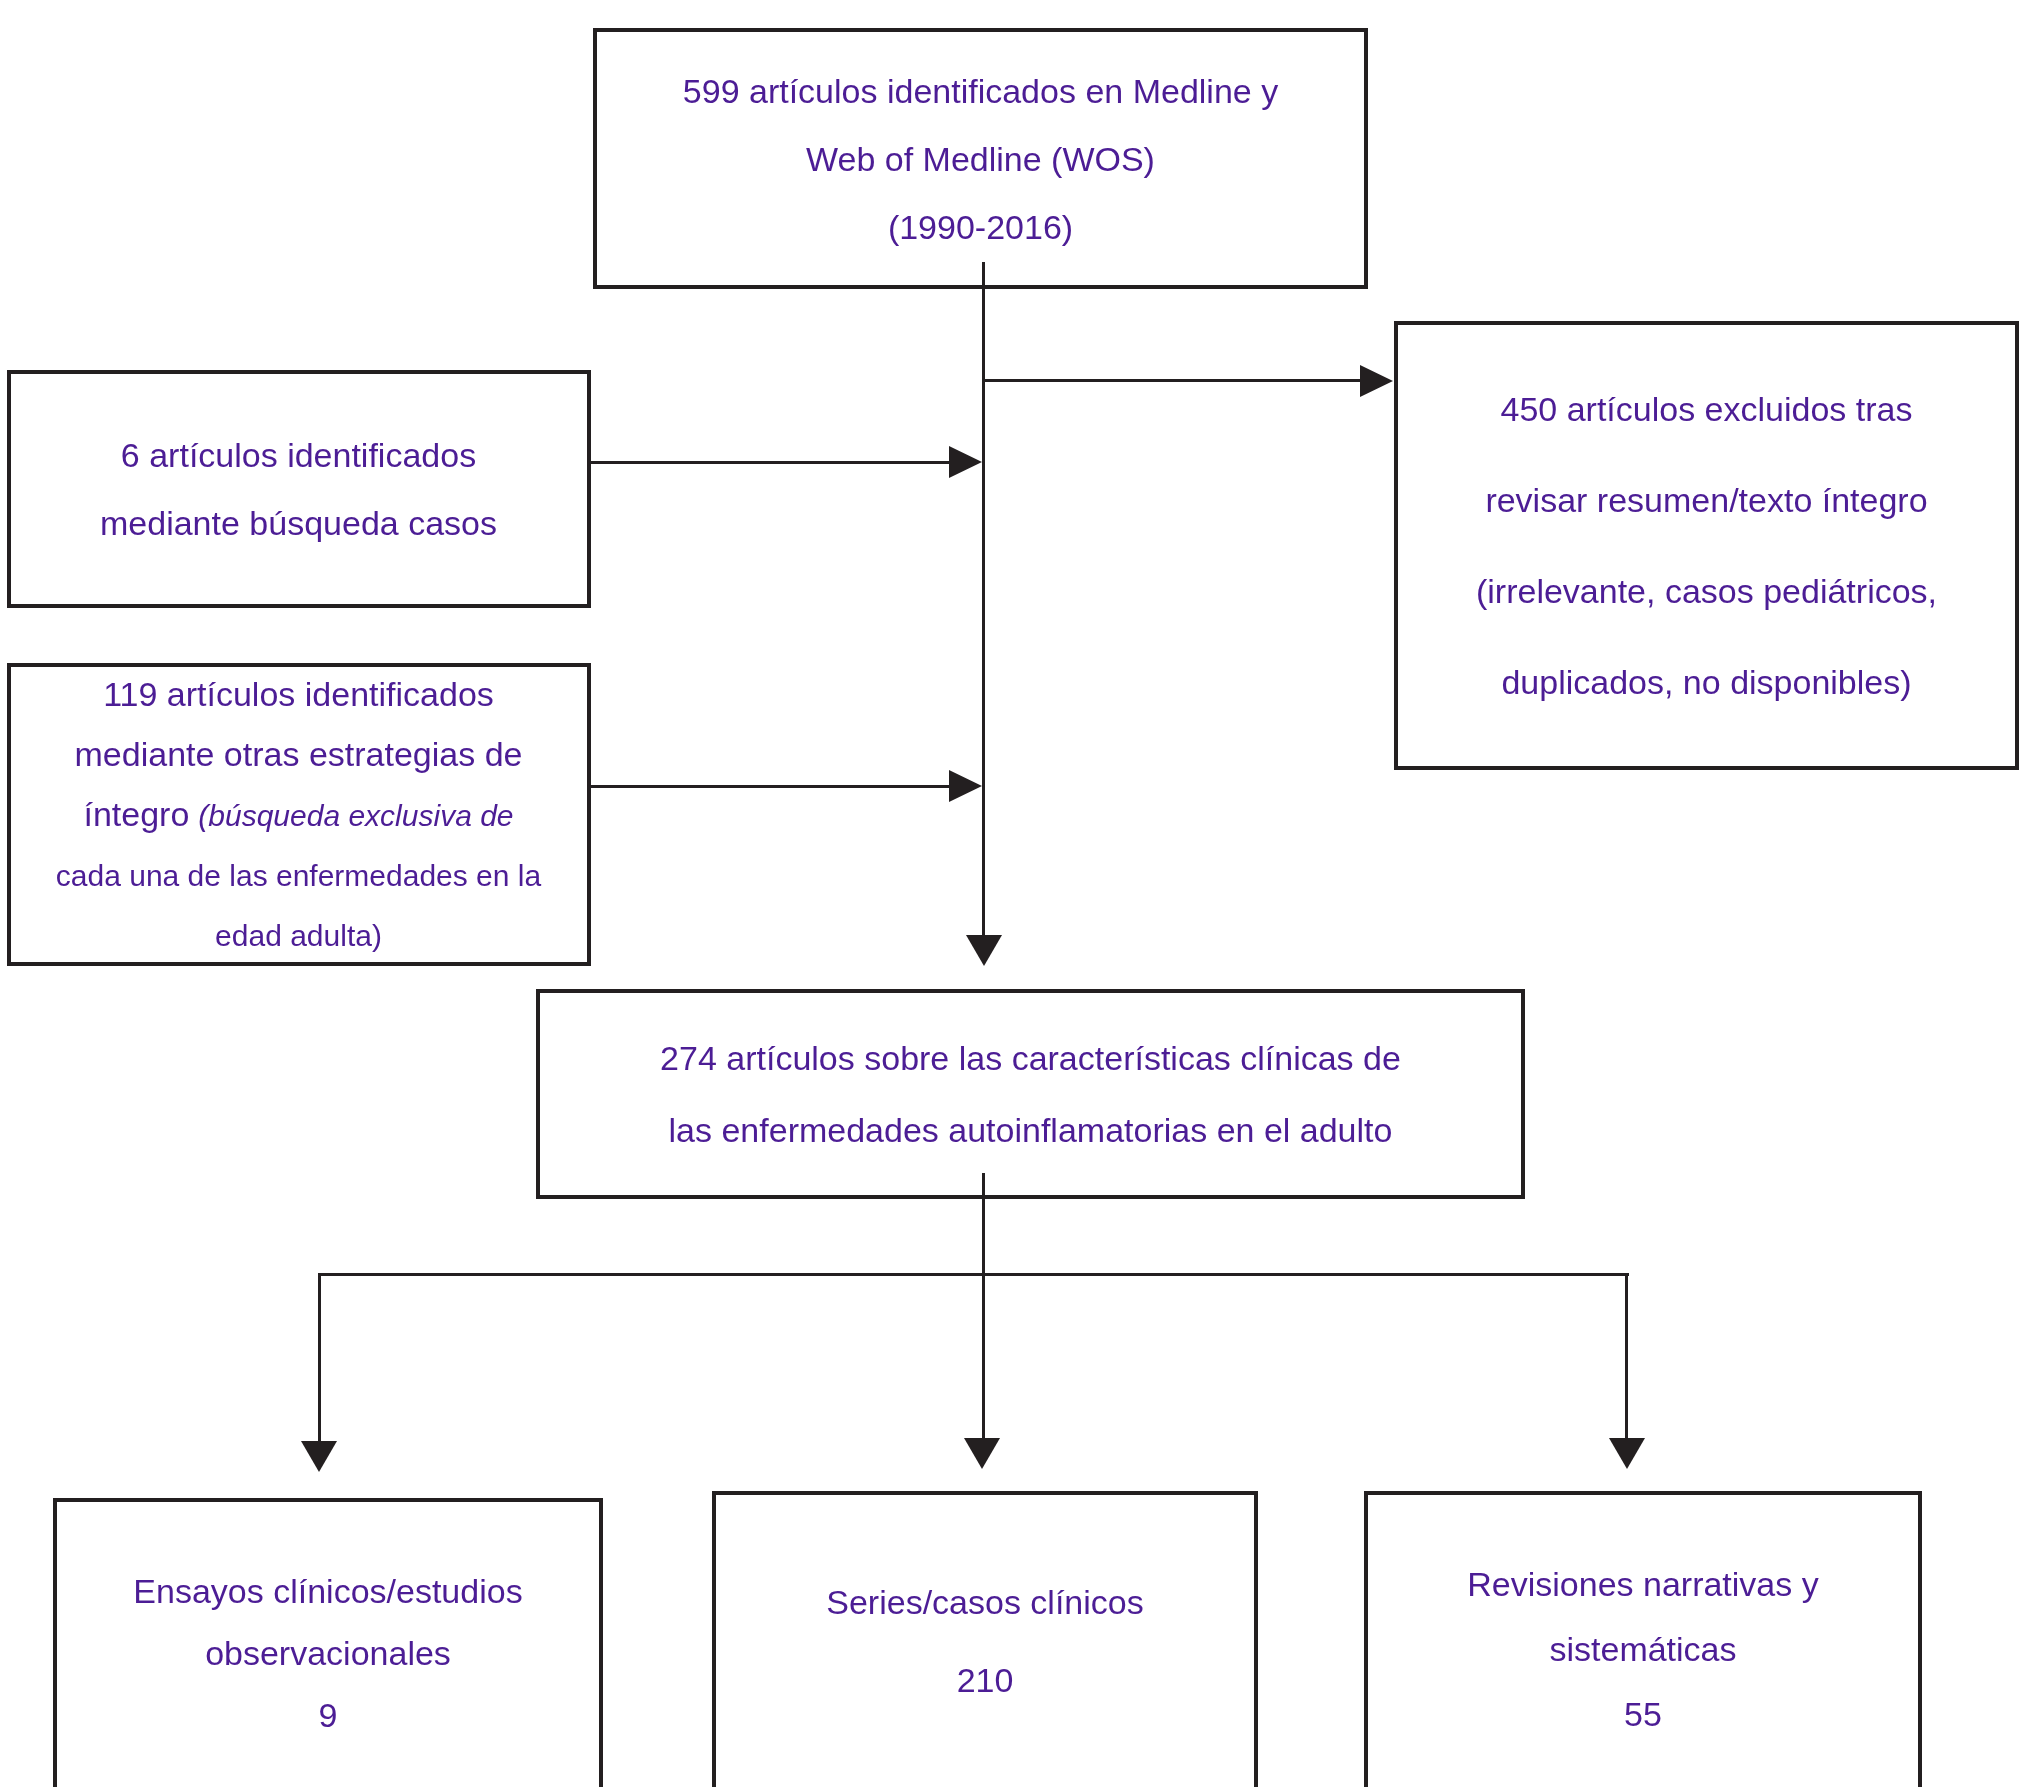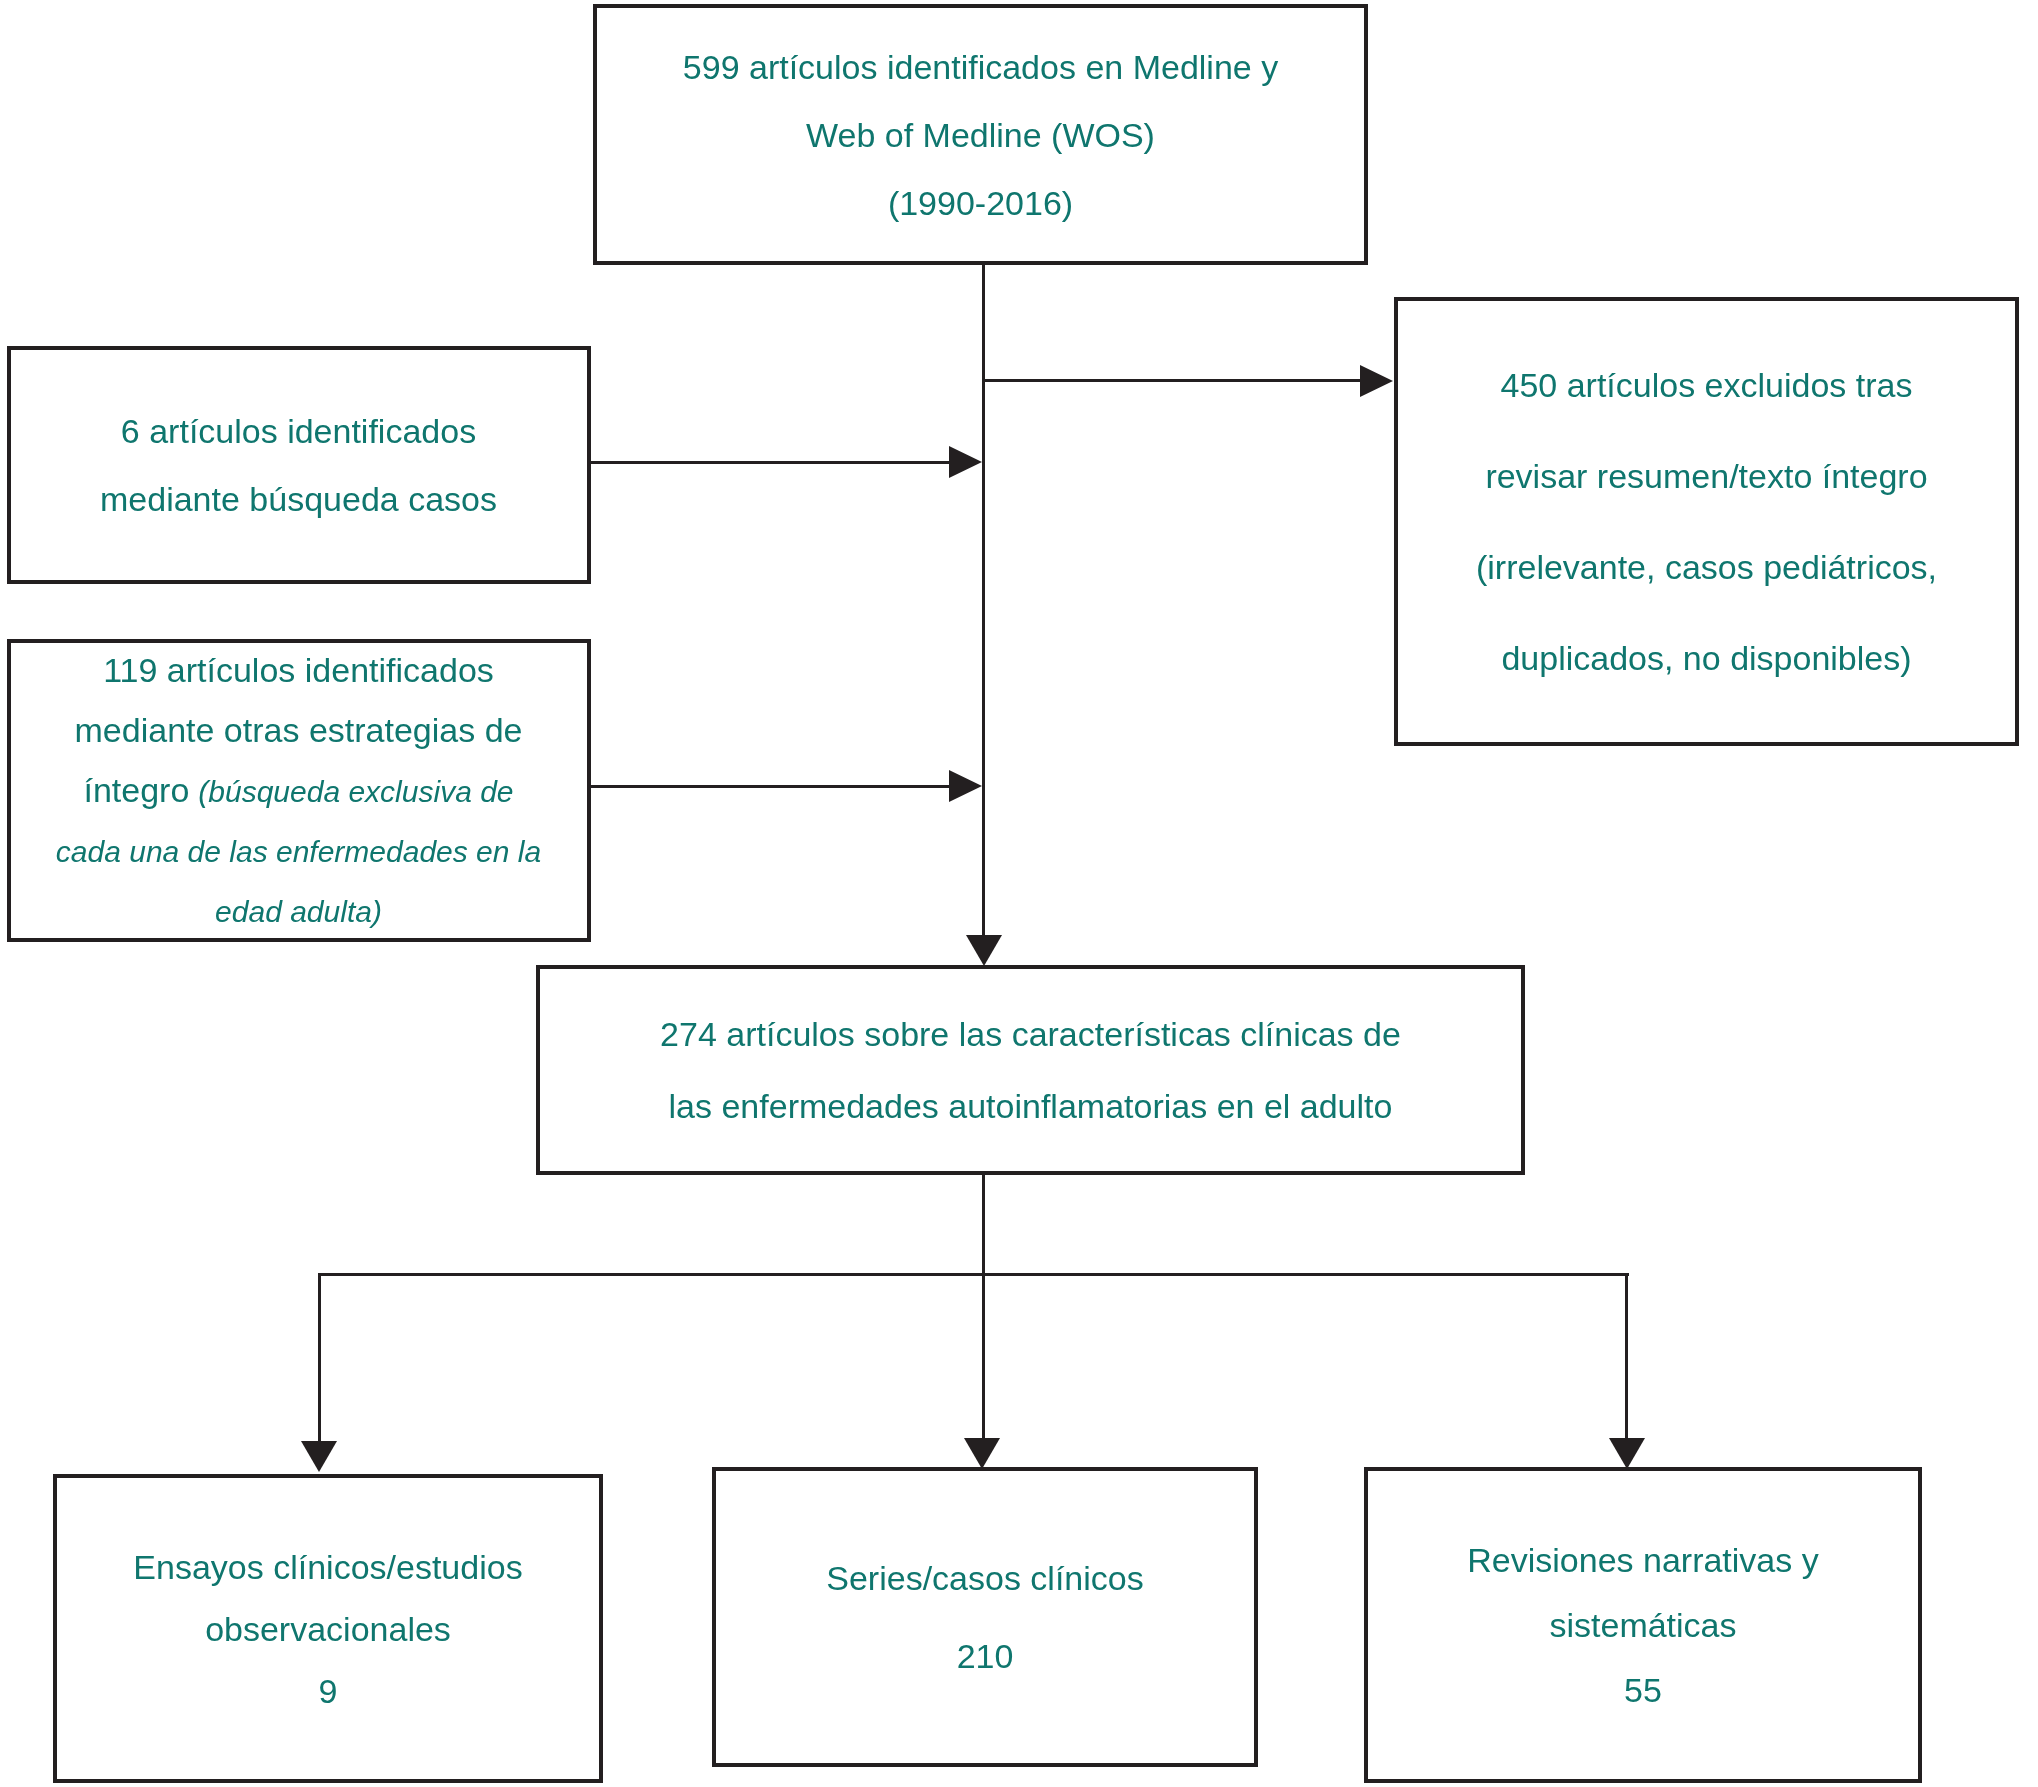--- a/index.html
+++ b/index.html
@@ -17,32 +17,33 @@
     box-sizing: border-box;
     border: 4.1px solid #231f20;
     background: #ffffff;
     display: flex;
     flex-direction: column;
     align-items: center;
     justify-content: center;
     text-align: center;
     font-size: 34px;
     line-height: 65px;
-    color: #0f766e;
+    color: #4c1d95;
+    margin-top: 24px;
   }
   .bline { white-space: nowrap; }
   .box-top    .bline { line-height: 68px; }
   .box-manual .bline { line-height: 68px; }
   .box-other  .bline { line-height: 60px; }
   .box-excluded .bline { line-height: 91px; }
   .box-included .bline { line-height: 72px; }
   .box-trials  .bline { line-height: 62px; }
   .box-series  .bline { line-height: 78px; }
   .box-reviews .bline { line-height: 65px; }
-  .it { font-style: italic; font-size: 30px; }
+  .it { font-size: 30px; }
   .it-inline { font-style: italic; font-size: 30px; margin-left: 0.30em; }
   .line { position: absolute; background: #231f20; }
   .arr-right {
     position: absolute; width: 0; height: 0;
     border-top: 16.3px solid transparent;
     border-bottom: 16.3px solid transparent;
     border-left: 33px solid #231f20;
   }
   .arr-down {
     position: absolute; width: 0; height: 0;

